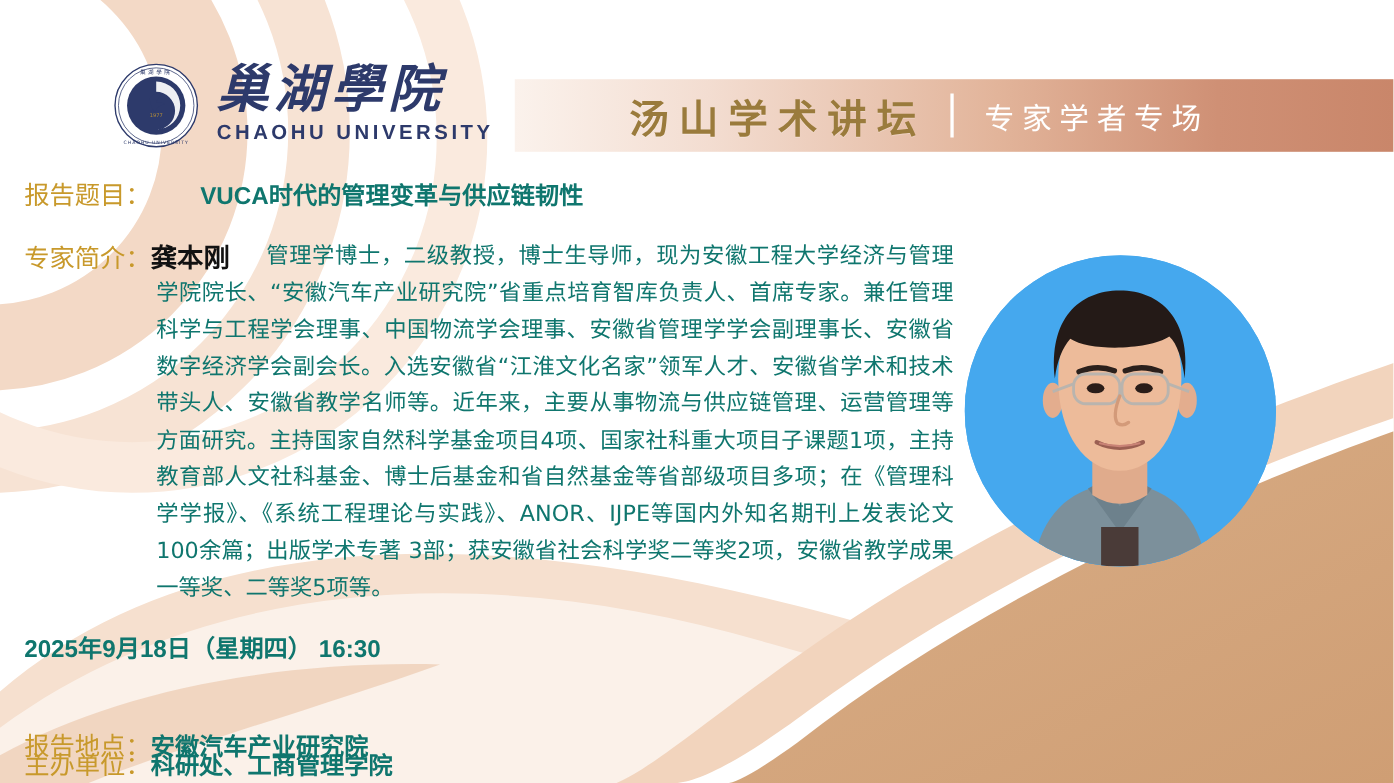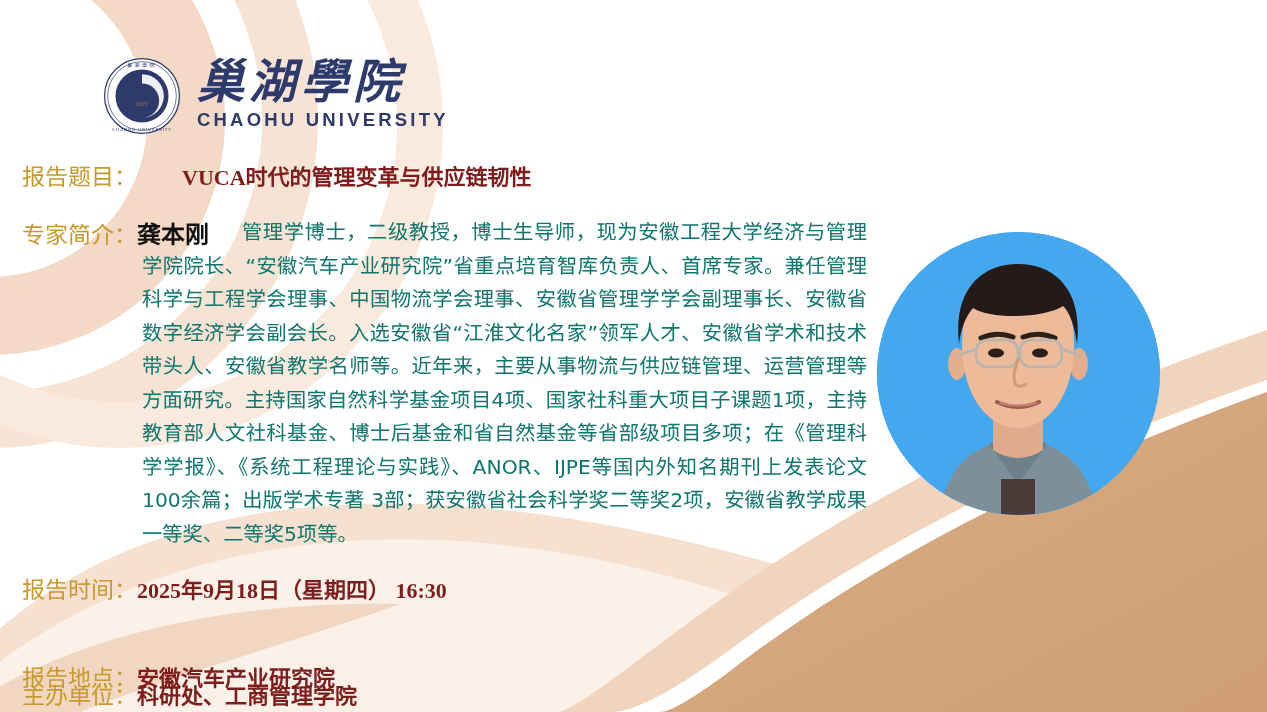--- a/index.html
+++ b/index.html
@@ -70,22 +70,22 @@
   }
 
   
   .row{position:absolute;display:flex;align-items:baseline;}
   .label{
     font-family:"DejaVu Sans","Liberation Sans",sans-serif;
     font-size:23px;font-weight:400;color:#c8992b;
     white-space:nowrap;letter-spacing:0px;
   }
   .value{
-    font-family:Liberation Serif, serif;
-    font-size:22px;font-weight:700;color:#7f1d1d;
+    font-family:Liberation Sans, sans-serif;
+    font-size:22px;font-weight:700;color:#0f766e;
     white-space:nowrap;letter-spacing:0px;
   }
 
   #row-title{left:22px;top:158px;gap:45px;}
   #row-time{left:22px;top:571px;}
   #row-place{left:22px;top:624px;margin-top:35px;}
   #row-host{left:22px;top:677px;}
 
   
   .bio{
@@ -164,20 +164,25 @@
           <text x="50" y="13" font-family="DejaVu Sans, sans-serif" font-size="6.5" fill="#2d3a6b" text-anchor="middle" letter-spacing="3">巢湖學院</text>
           <text x="50" y="95" font-family="DejaVu Sans, sans-serif" font-size="5.4" fill="#2d3a6b" text-anchor="middle" letter-spacing="1.1">CHAOHU UNIVERSITY</text>
         </svg>
       </div>
       <div class="logo-wordmark">
         <div class="logo-cn">巢湖學院</div>
         <div class="logo-en">CHAOHU UNIVERSITY</div>
       </div>
     </div>
 
+    <div class="banner">
+      <span class="banner-main">汤山学术讲坛</span>
+      <span class="banner-divider"></span>
+      <span class="banner-sub">专家学者专场</span>
+    </div>
   </div>
 
   <div class="row" id="row-title">
     <span class="label">报告题目：</span>
     <span class="value">VUCA时代的管理变革与供应链韧性</span>
   </div>
 
   <div class="bio">
     <div class="bio-head">
       <span class="label">专家简介：</span>
@@ -220,21 +225,20 @@
       </g>
 
       <path d="M141 128 q-7 18 -2 25 q5 3 10 -1" stroke="#d39a79" stroke-width="3" fill="none" stroke-linecap="round"></path>
 
       <path d="M120 170 q21 10 42 0" stroke="#9b5f52" stroke-width="4" fill="none" stroke-linecap="round"></path>
       <path d="M123 171 q18 5 36 0" stroke="#c98376" stroke-width="2" fill="none" stroke-linecap="round"></path>
     </svg>
   </div>
 
   <div class="row" id="row-time">
-    <span class="label">报告时间：</span>
     <span class="value">2025年9月18日（星期四） 16:30</span>
   </div>
 
   <div class="row" id="row-place">
     <span class="label">报告地点：</span>
     <span class="value">安徽汽车产业研究院</span>
   </div>
 
   <div class="row" id="row-host">
     <span class="label">主办单位：</span>

